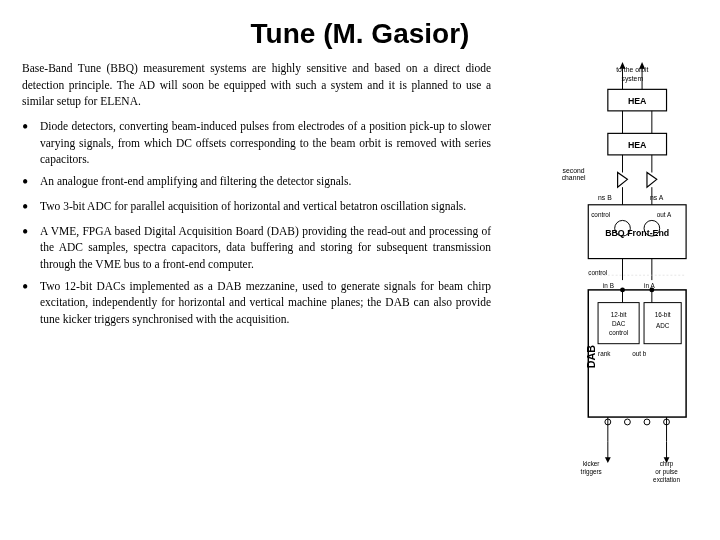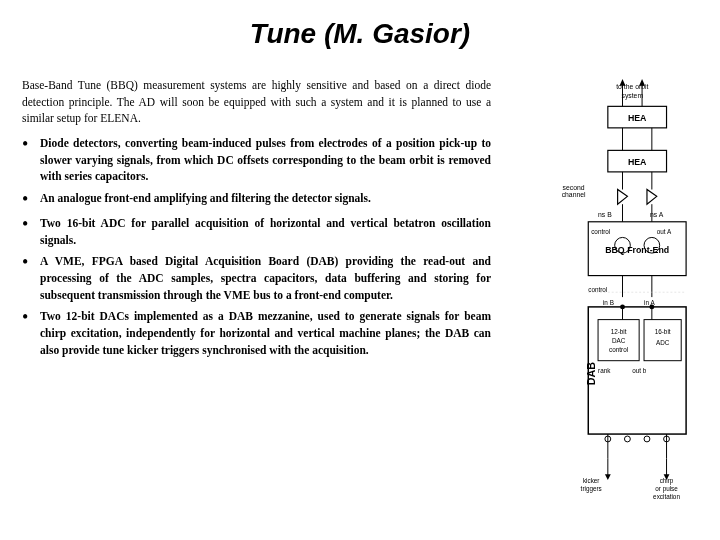--- a/index.html
+++ b/index.html
@@ -17,23 +17,22 @@
       display: flex;
       flex-direction: column;
       padding: 18px 22px 12px 22px;
       position: relative;
     }
     .title {
       text-align: center;
       font-size: 28px;
       font-weight: bold;
       font-family: Arial, sans-serif;
-      margin-bottom: 27px;
+      margin-bottom: 10px;
       color: #000;
-      font-style: italic;
     }
     .content-row {
       display: flex;
       flex-direction: row;
       flex: 1;
       gap: 12px;
     }
     .text-col {
       flex: 1;
       font-size: 11.5px;
@@ -54,21 +53,20 @@
     }
     .bullet-dot {
       min-width: 14px;
       font-size: 18px;
       line-height: 1.1;
       margin-right: 4px;
     }
     .bullet-text {
       flex: 1;
       text-align: justify;
-      font-weight: bold;
     }
     .diagram-col {
       width: 195px;
       min-width: 195px;
       display: flex;
       flex-direction: column;
       align-items: center;
       position: relative;
       text-decoration: underline;
     }
@@ -92,21 +90,21 @@
         <div class="bullet-item">
           <span class="bullet-dot">•</span>
           <span class="bullet-text">Diode detectors, converting beam-induced pulses from electrodes of a position pick-up to slower varying signals, from which DC offsets corresponding to the beam orbit is removed with series capacitors.</span>
         </div>
         <div class="bullet-item">
           <span class="bullet-dot">•</span>
           <span class="bullet-text">An analogue front-end amplifying and filtering the detector signals.</span>
         </div>
         <div class="bullet-item">
           <span class="bullet-dot">•</span>
-          <span class="bullet-text">Two 16-bit ADC for parallel acquisition of horizontal and vertical betatron oscillation signals.</span>
+          <span class="bullet-text">Two 3-bit ADC for parallel acquisition of horizontal and vertical betatron oscillation signals.</span>
         </div>
         <div class="bullet-item">
           <span class="bullet-dot">•</span>
           <span class="bullet-text">A VME, FPGA based Digital Acquisition Board (DAB) providing the read-out and processing of the ADC samples, spectra capacitors, data buffering and storing for subsequent transmission through the VME bus to a front-end computer.</span>
         </div>
         <div class="bullet-item">
           <span class="bullet-dot">•</span>
           <span class="bullet-text">Two 12-bit DACs implemented as a DAB mezzanine, used to generate signals for beam chirp excitation, independently for horizontal and vertical machine planes; the DAB can also provide tune kicker triggers synchronised with the acquisition.</span>
         </div>
       </div>

